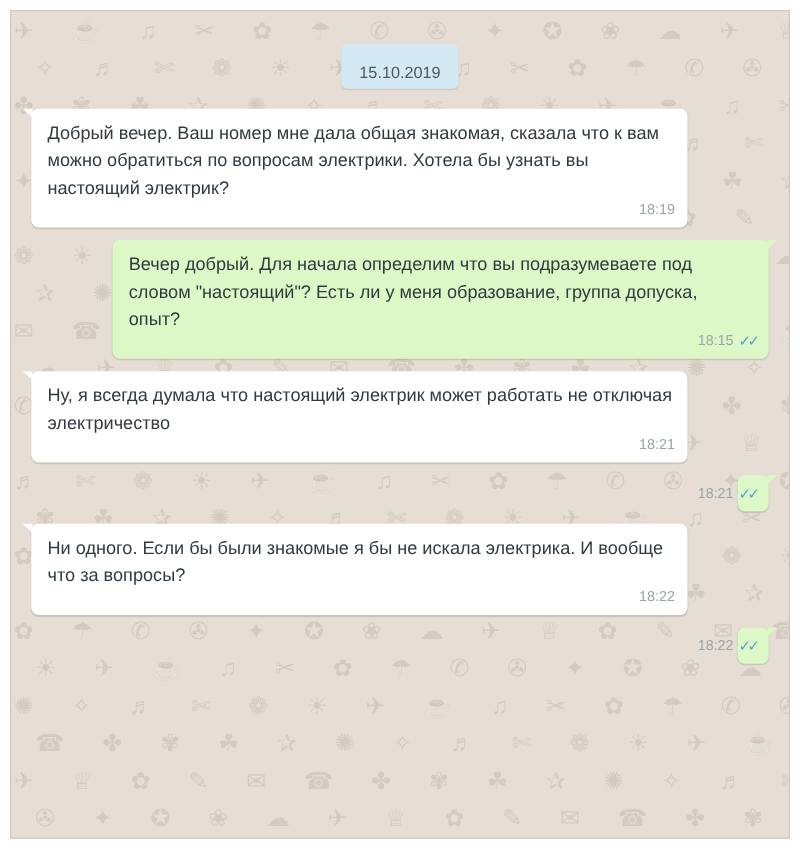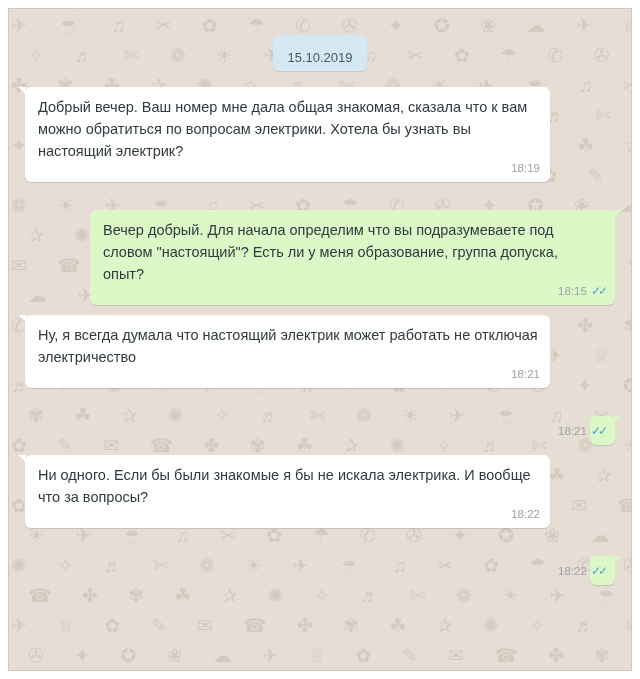--- a/index.html
+++ b/index.html
@@ -76,21 +76,21 @@
     position: relative;
     max-width: 500px;
     padding: 9px 12px 20px 13px;
     border-radius: 6px;
     box-shadow: 0 1px 1px rgba(0,0,0,0.13);
     font-size: 14.5px;
     line-height: 22px;
     color: #2f3b40;
   }
   .bubble.in  { background: #ffffff; }
-  .bubble.out { background: #dcf8c6; margin-top: 18px; }
+  .bubble.out { background: #dcf8c6; }
 
   
   .bubble.in::before {
     content: "";
     position: absolute;
     top: 0; left: -7px;
     width: 0; height: 0;
     border-top: 7px solid #ffffff;
     border-left: 8px solid transparent;
   }

